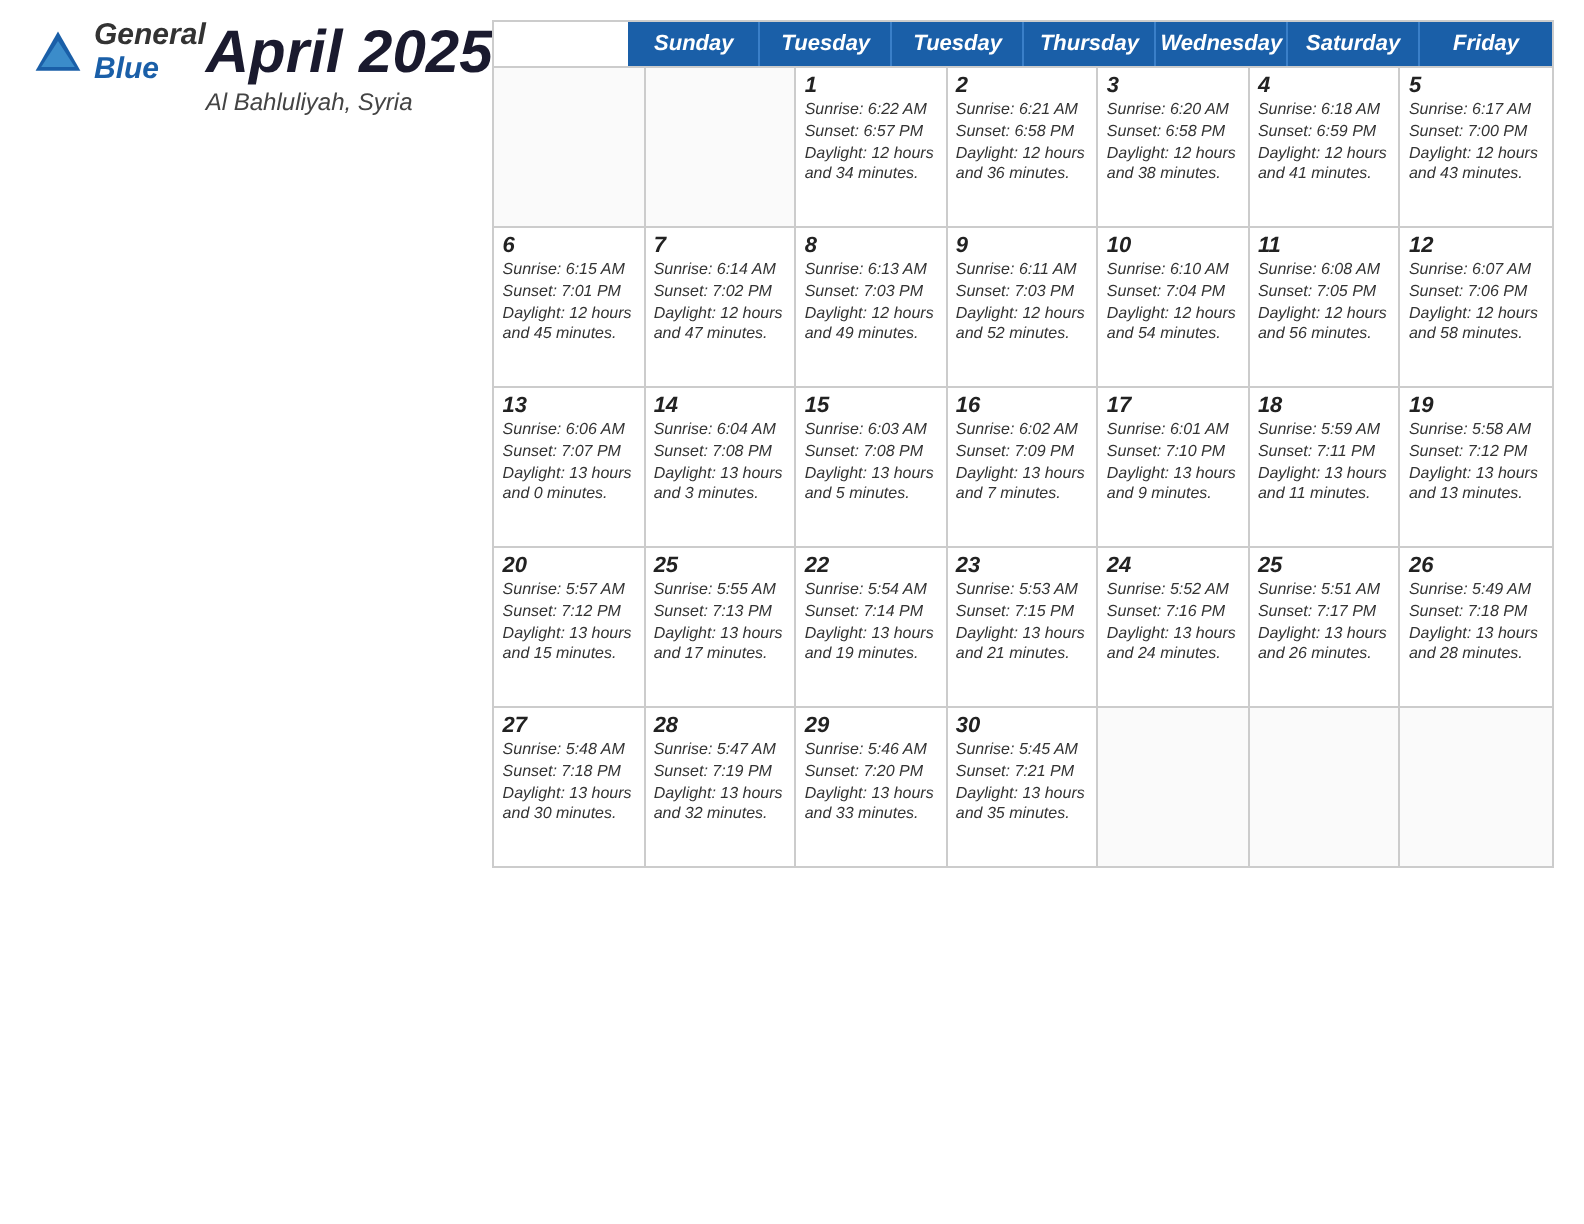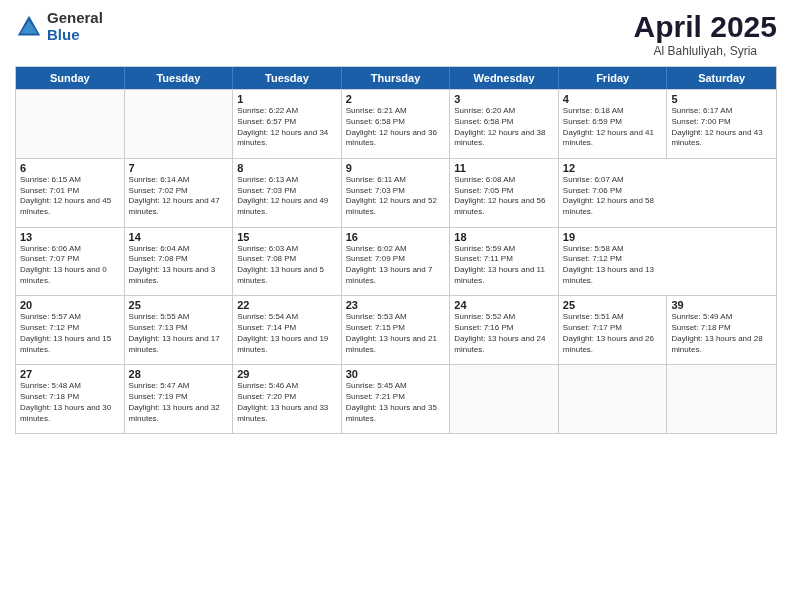--- a/index.html
+++ b/index.html
@@ -8,21 +8,22 @@
       background: #fff;
       width: 792px;
       height: 612px;
       overflow: hidden;
     }
     .page {
       width: 792px;
       height: 444px;
       padding: 10px 15px 10px 15px;
       display: flex;
-      flex-direction: column;
+      flex-direction: row;
+      font-style: italic;
     }
     .header {
       display: flex;
       justify-content: space-between;
       align-items: flex-start;
       margin-bottom: 8px;
     }
     .logo {
       display: flex;
       align-items: center;
@@ -41,36 +42,37 @@
     .logo-blue {
       font-size: 15px;
       font-weight: bold;
       color: #1a5fa8;
     }
     .logo-icon {
       width: 28px;
       height: 28px;
     }
     .title-block {
-      text-align: center;
+      text-align: left;
     }
     .title-month {
       font-size: 30px;
       font-weight: bold;
       color: #1a1a2e;
     }
     .title-location {
       font-size: 12px;
       color: #444;
     }
     .calendar {
       flex: 1;
       display: flex;
       flex-direction: column;
       border: 1px solid #ccc;
+      align-items: flex-end;
     }
     .cal-header {
       display: grid;
       grid-template-columns: repeat(7, 1fr);
       background: #1a5fa8;
     }
     .cal-header-cell {
       color: #fff;
       font-size: 11px;
       font-weight: bold;
@@ -134,22 +136,22 @@
     </div>
   </div>
 
   <div class="calendar">
     <div class="cal-header">
     <div class="cal-header-cell">Sunday</div>
         <div class="cal-header-cell">Tuesday</div>
         <div class="cal-header-cell">Tuesday</div>
         <div class="cal-header-cell">Thursday</div>
         <div class="cal-header-cell">Wednesday</div>
+        <div class="cal-header-cell">Saturday</div>
         <div class="cal-header-cell">Friday</div>
-        <div class="cal-header-cell">Saturday</div>
       </div>
     <div class="cal-body">
     <div class="cal-row">
           <div class="cal-cell empty"></div>
           <div class="cal-cell empty"></div>
           <div class="cal-cell">
             <span class="cell-day">1</span>
             <div class="cell-info">Sunrise: 6:22 AM<br>Sunset: 6:57 PM<br>Daylight: 12 hours and 34 minutes.</div>
           </div>
           <div class="cal-cell">
@@ -180,20 +182,24 @@
           </div>
           <div class="cal-cell">
             <span class="cell-day">8</span>
             <div class="cell-info">Sunrise: 6:13 AM<br>Sunset: 7:03 PM<br>Daylight: 12 hours and 49 minutes.</div>
           </div>
           <div class="cal-cell">
             <span class="cell-day">9</span>
             <div class="cell-info">Sunrise: 6:11 AM<br>Sunset: 7:03 PM<br>Daylight: 12 hours and 52 minutes.</div>
           </div>
           <div class="cal-cell">
+            <span class="cell-day">10</span>
+            <div class="cell-info">Sunrise: 6:10 AM<br>Sunset: 7:04 PM<br>Daylight: 12 hours and 54 minutes.</div>
+          </div>
+          <div class="cal-cell">
             <span class="cell-day">11</span>
             <div class="cell-info">Sunrise: 6:08 AM<br>Sunset: 7:05 PM<br>Daylight: 12 hours and 56 minutes.</div>
           </div>
           <div class="cal-cell">
             <span class="cell-day">12</span>
             <div class="cell-info">Sunrise: 6:07 AM<br>Sunset: 7:06 PM<br>Daylight: 12 hours and 58 minutes.</div>
           </div>
         </div>
         <div class="cal-row">
           <div class="cal-cell">
@@ -206,20 +212,24 @@
           </div>
           <div class="cal-cell">
             <span class="cell-day">15</span>
             <div class="cell-info">Sunrise: 6:03 AM<br>Sunset: 7:08 PM<br>Daylight: 13 hours and 5 minutes.</div>
           </div>
           <div class="cal-cell">
             <span class="cell-day">16</span>
             <div class="cell-info">Sunrise: 6:02 AM<br>Sunset: 7:09 PM<br>Daylight: 13 hours and 7 minutes.</div>
           </div>
           <div class="cal-cell">
+            <span class="cell-day">17</span>
+            <div class="cell-info">Sunrise: 6:01 AM<br>Sunset: 7:10 PM<br>Daylight: 13 hours and 9 minutes.</div>
+          </div>
+          <div class="cal-cell">
             <span class="cell-day">18</span>
             <div class="cell-info">Sunrise: 5:59 AM<br>Sunset: 7:11 PM<br>Daylight: 13 hours and 11 minutes.</div>
           </div>
           <div class="cal-cell">
             <span class="cell-day">19</span>
             <div class="cell-info">Sunrise: 5:58 AM<br>Sunset: 7:12 PM<br>Daylight: 13 hours and 13 minutes.</div>
           </div>
         </div>
         <div class="cal-row">
           <div class="cal-cell">
@@ -240,21 +250,21 @@
           </div>
           <div class="cal-cell">
             <span class="cell-day">24</span>
             <div class="cell-info">Sunrise: 5:52 AM<br>Sunset: 7:16 PM<br>Daylight: 13 hours and 24 minutes.</div>
           </div>
           <div class="cal-cell">
             <span class="cell-day">25</span>
             <div class="cell-info">Sunrise: 5:51 AM<br>Sunset: 7:17 PM<br>Daylight: 13 hours and 26 minutes.</div>
           </div>
           <div class="cal-cell">
-            <span class="cell-day">39</span>
+            <span class="cell-day">26</span>
             <div class="cell-info">Sunrise: 5:49 AM<br>Sunset: 7:18 PM<br>Daylight: 13 hours and 28 minutes.</div>
           </div>
         </div>
         <div class="cal-row">
           <div class="cal-cell">
             <span class="cell-day">27</span>
             <div class="cell-info">Sunrise: 5:48 AM<br>Sunset: 7:18 PM<br>Daylight: 13 hours and 30 minutes.</div>
           </div>
           <div class="cal-cell">
             <span class="cell-day">28</span>

